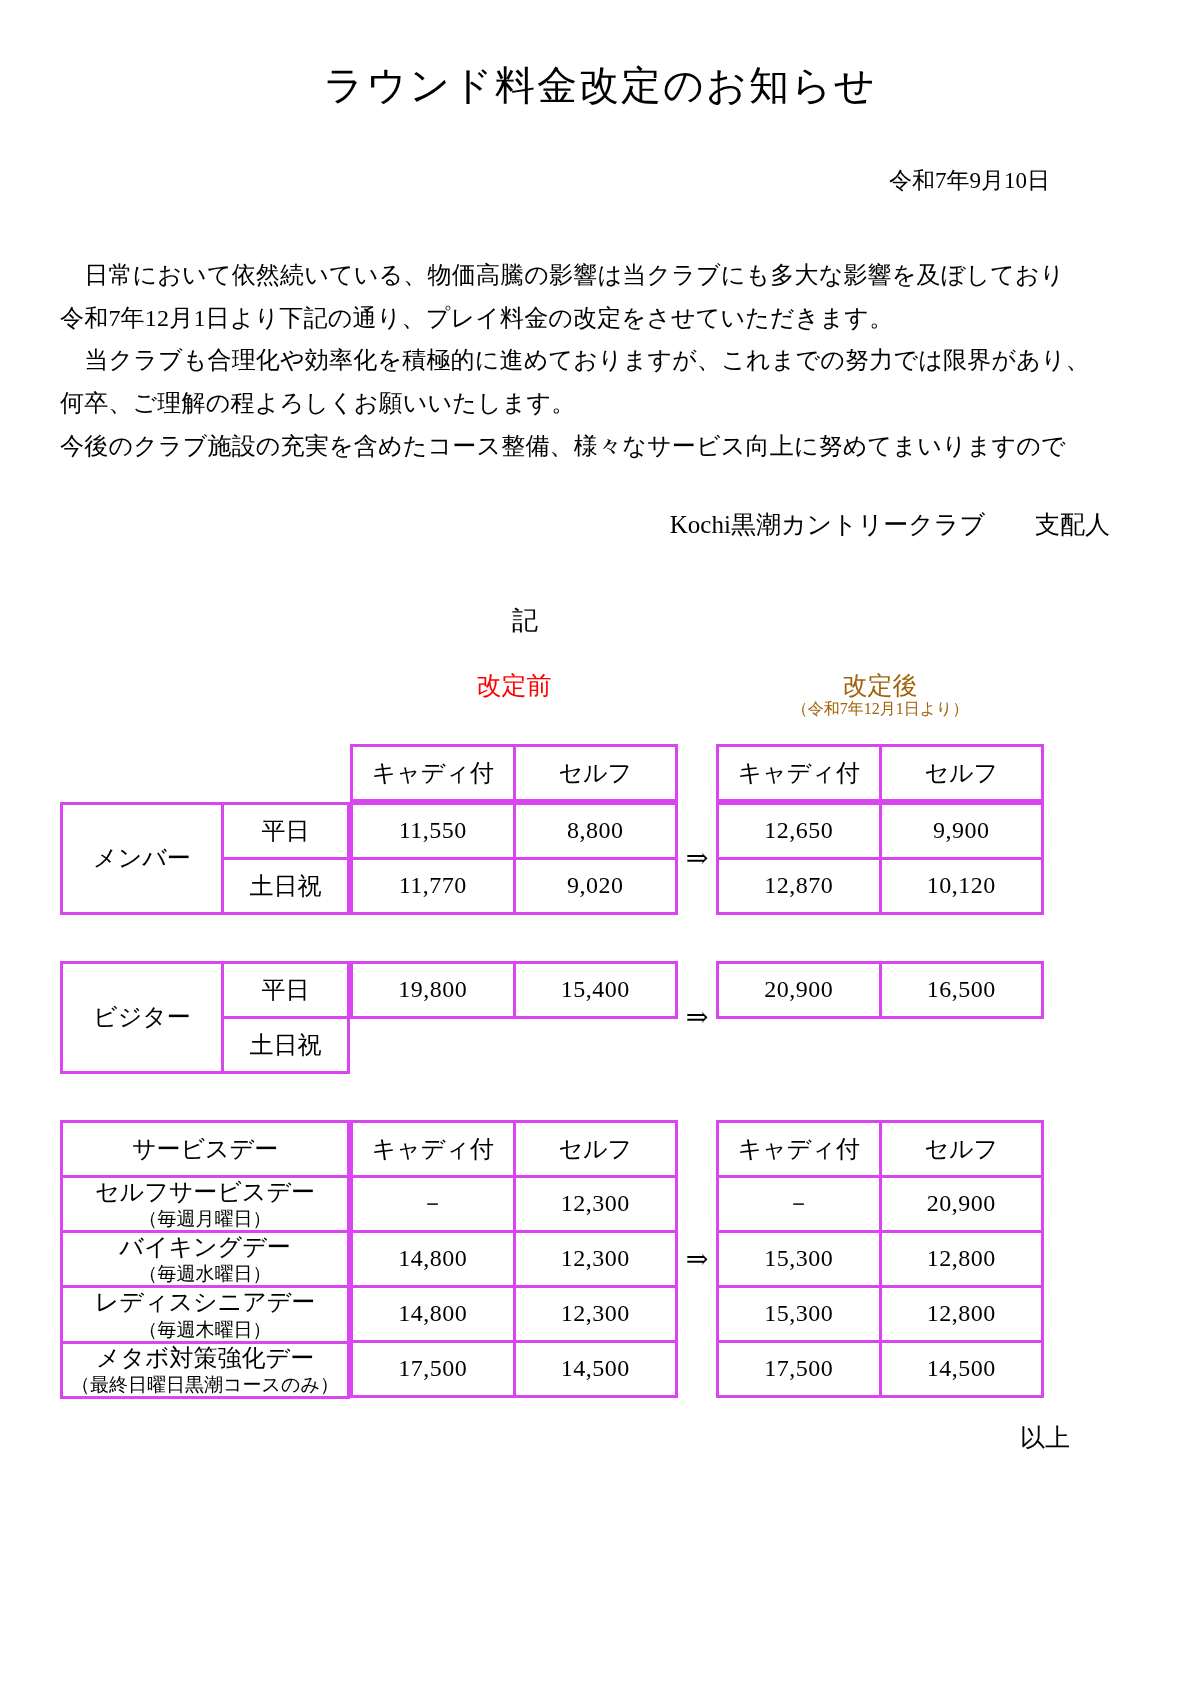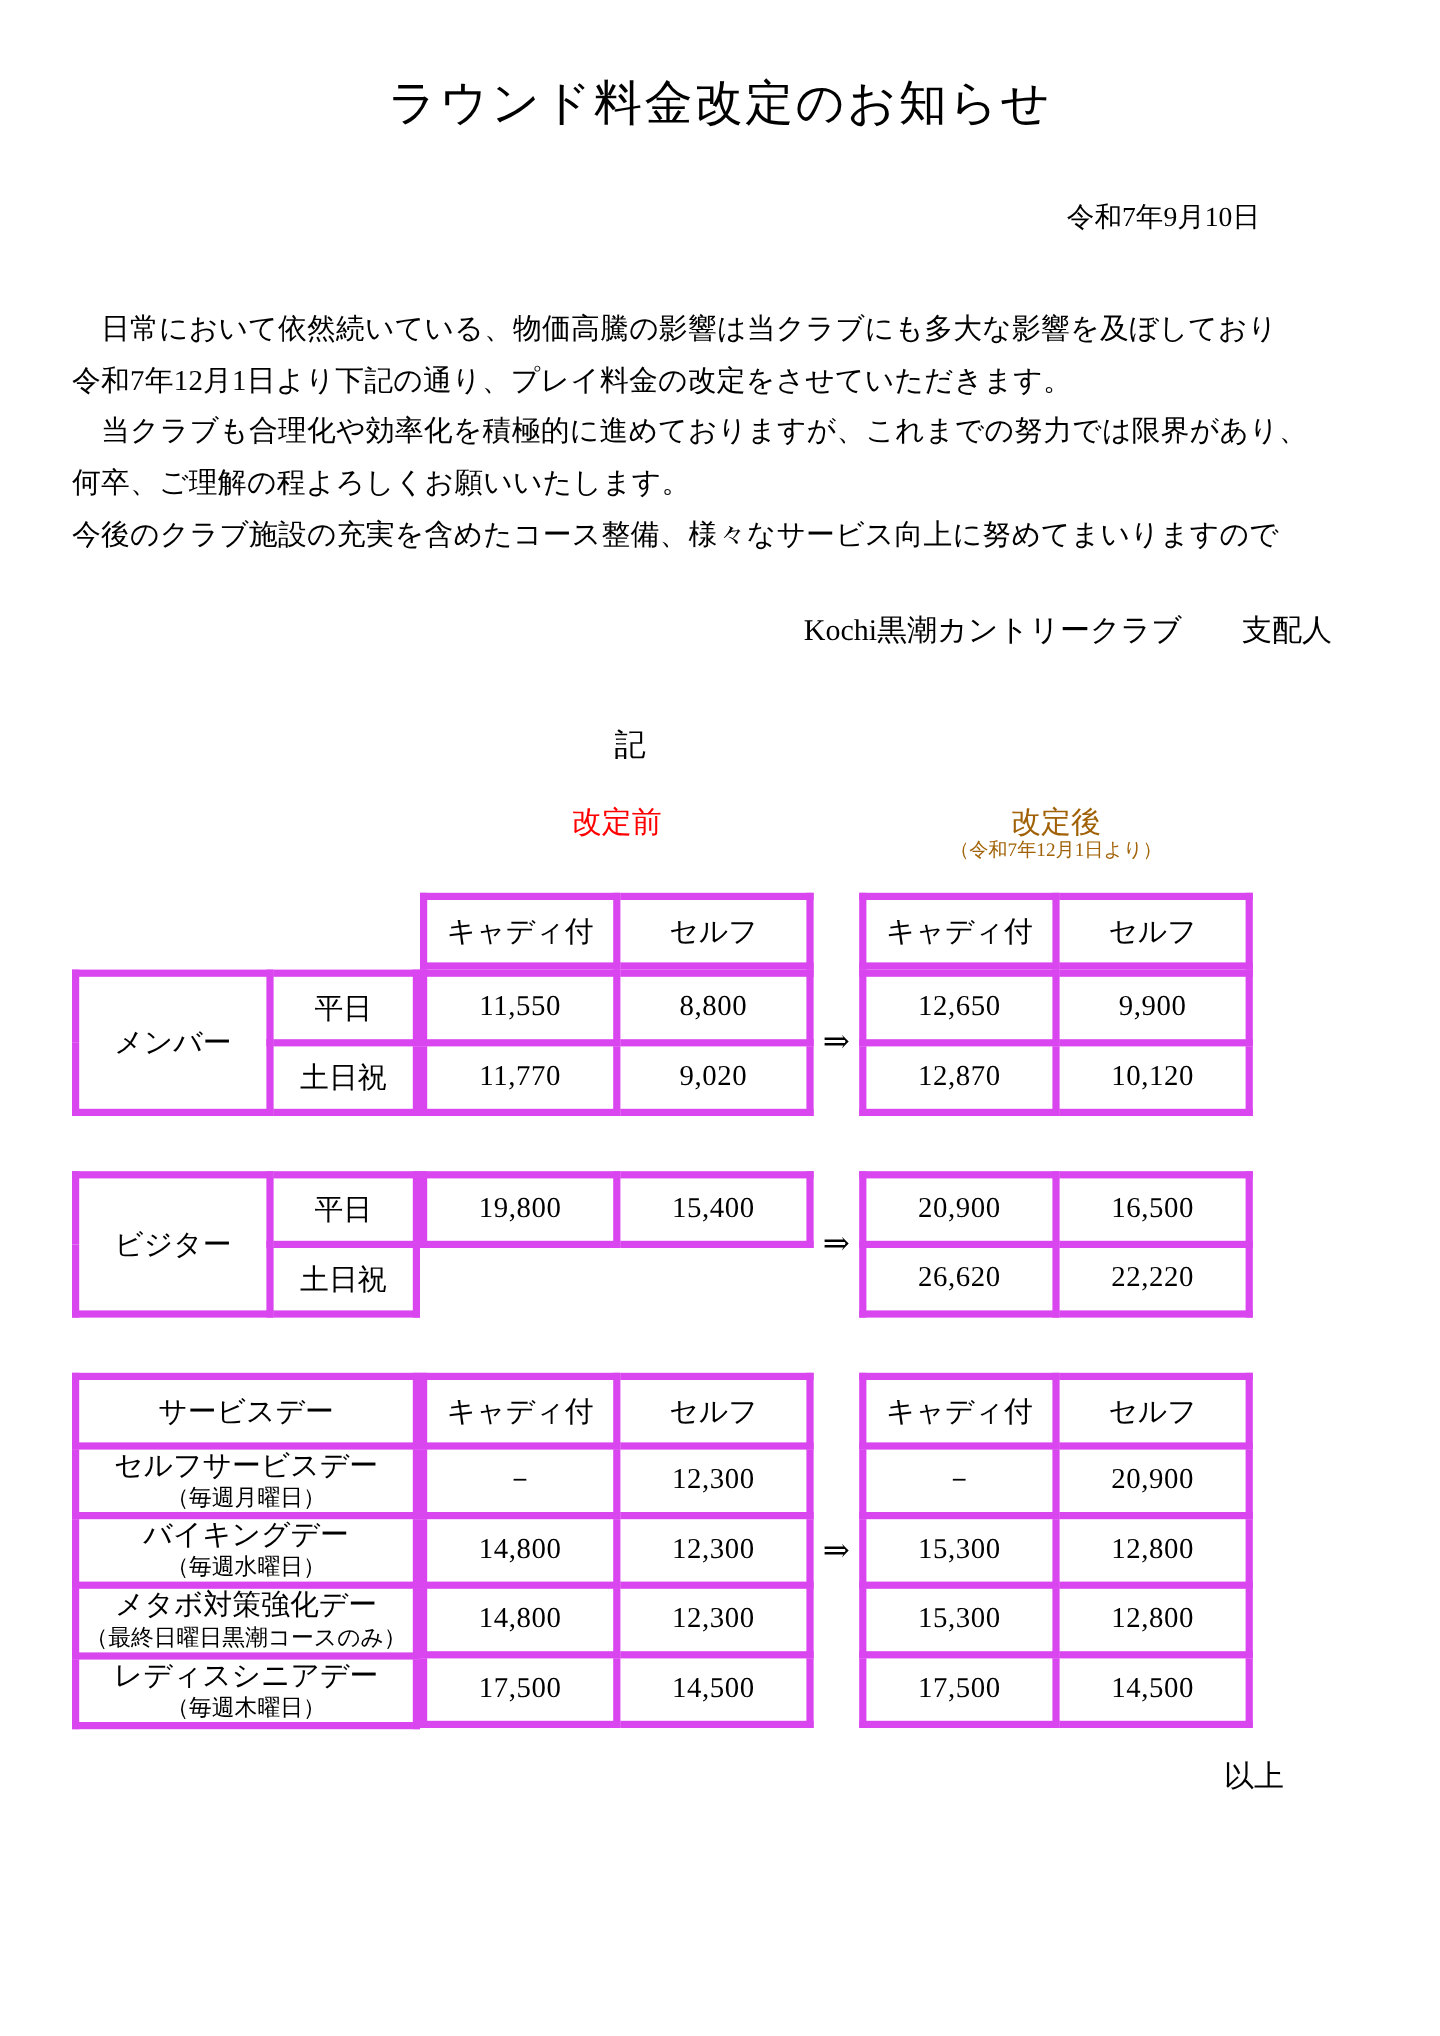--- a/index.html
+++ b/index.html
@@ -104,21 +104,21 @@
     font-size: 27px;
   }
   .data-block { width: 328px; flex: none; }
 
   table.t {
     border-collapse: collapse;
     width: 100%;
     table-layout: fixed;
   }
   table.t td, table.t th {
-    border: 6px solid #d946ef;
+    border: 3px solid #d946ef;
     text-align: center;
     vertical-align: middle;
     font-weight: normal;
     font-size: 24px;
     padding: 0;
     height: 52px;
   }
   .hdr-cell { font-size: 24px; height: 56px; }
   .num { font-size: 24px; letter-spacing: 0.5px; }
   .cat-cell { font-size: 25px; }
@@ -273,24 +273,20 @@
           </table>
       </div>
       <div class="arrow-block">⇒</div>
       <div class="data-block">
         <table class="t">
           <tbody>
               <tr>
             <td class="num">20,900</td>
             <td class="num">16,500</td>
           </tr>
-          <tr>
-            <td class="num">26,620</td>
-            <td class="num">22,220</td>
-          </tr>
         </tbody>
           </table>
       </div>
     </div>
 
     <div class="gap-md"></div>
 
     <div class="grid-row">
       <div class="label-block">
         <table class="t">
@@ -305,30 +301,30 @@
             </td>
           </tr>
           <tr>
             <td class="svc-name">
               <span>バイキングデー</span>
               <span class="sub">（毎週水曜日）</span>
             </td>
           </tr>
           <tr>
             <td class="svc-name">
+              <span>レディスシニアデー</span>
+              <span class="sub">（毎週木曜日）</span>
+            </td>
+          </tr>
+          <tr>
+            <td class="svc-name">
               <span>メタボ対策強化デー</span>
               <span class="sub">（最終日曜日黒潮コースのみ）</span>
             </td>
           </tr>
-          <tr>
-            <td class="svc-name">
-              <span>レディスシニアデー</span>
-              <span class="sub">（毎週木曜日）</span>
-            </td>
-          </tr>
         </tbody>
           </table>
       </div>
 
       <div class="data-block">
         <table class="t">
           <tbody>
               <tr>
             <td class="svc-head">キャディ付</td>
             <td class="svc-head">セルフ</td>

